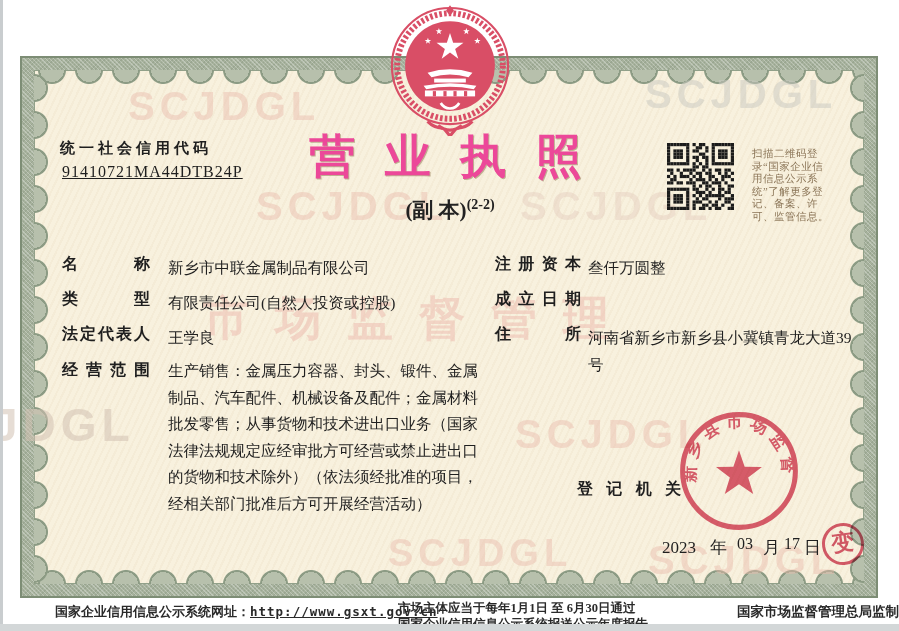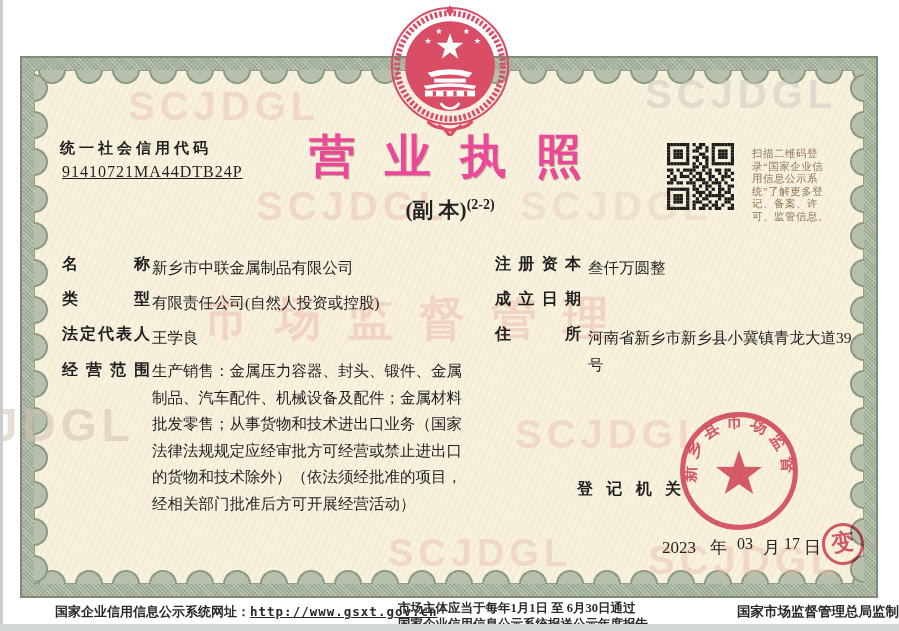--- a/index.html
+++ b/index.html
@@ -59,21 +59,21 @@
             font-weight:bold;color:#222;}
   .subtitle sup{font-size:14px;font-weight:bold;}
   .qr{position:absolute;left:667px;top:143px;width:67px;height:67px;}
   .qr svg{width:67px;height:67px;display:block;}
   .qr-note{position:absolute;left:752px;top:148px;width:80px;font-size:10.5px;line-height:12.5px;
            color:#8a7456;letter-spacing:.5px;}
 
   .lab{position:absolute;font-weight:bold;font-size:16px;text-align:justify;text-align-last:justify;}
   .val{position:absolute;font-size:15.5px;line-height:26.5px;}
   .lab-l{left:62px;width:88px;}
-  .val-l{left:152px;width:320px;}
+  .val-l{left:168px;width:320px;}
   .lab-r{left:495px;width:86px;}
   .val-r{left:588px;width:276px;}
   .y-r1{top:254px;} .y-r2{top:289px;} .y-r3{top:324px;} .y-r4{top:360px;}
   .vy-r1{top:255px;} .vy-r2{top:290px;} .vy-r3{top:325px;} .vy-r4{top:358px;}
 
   .reg-label{position:absolute;left:577px;top:479px;width:104px;font-weight:bold;font-size:16px;
              text-align:justify;text-align-last:justify;}
   .reg-date{position:absolute;left:662px;top:536px;font-size:17px;white-space:nowrap;}
   .reg-date .num{font-family:"Liberation Serif","DejaVu Serif",serif;text-align:center;}
   .reg-date .small{font-size:16px;position:relative;top:-4px;}

